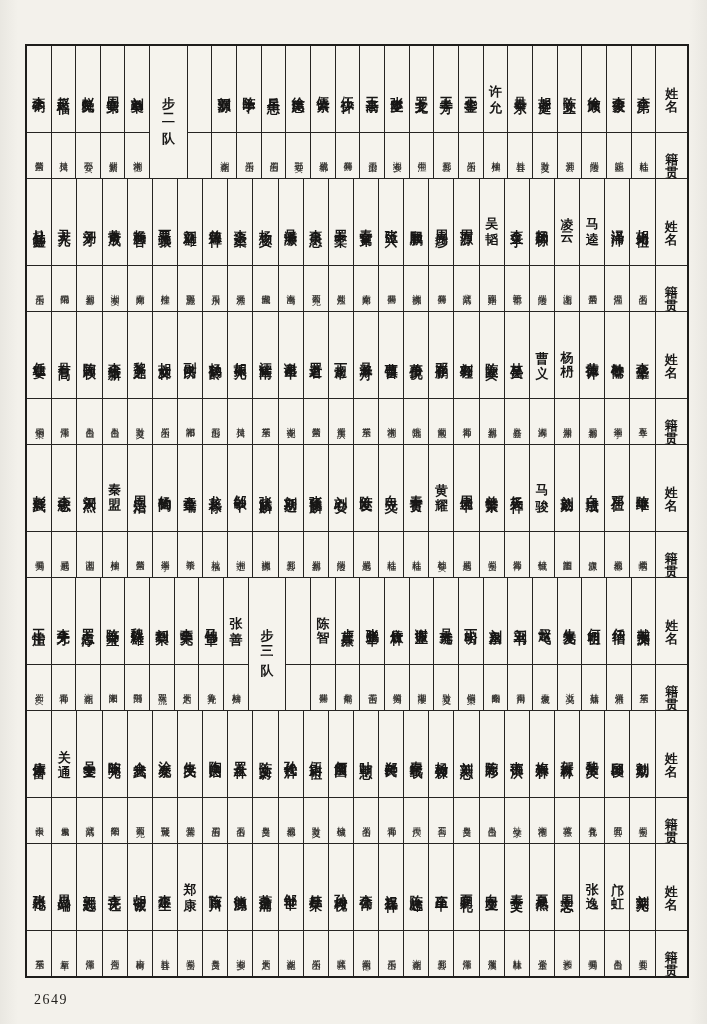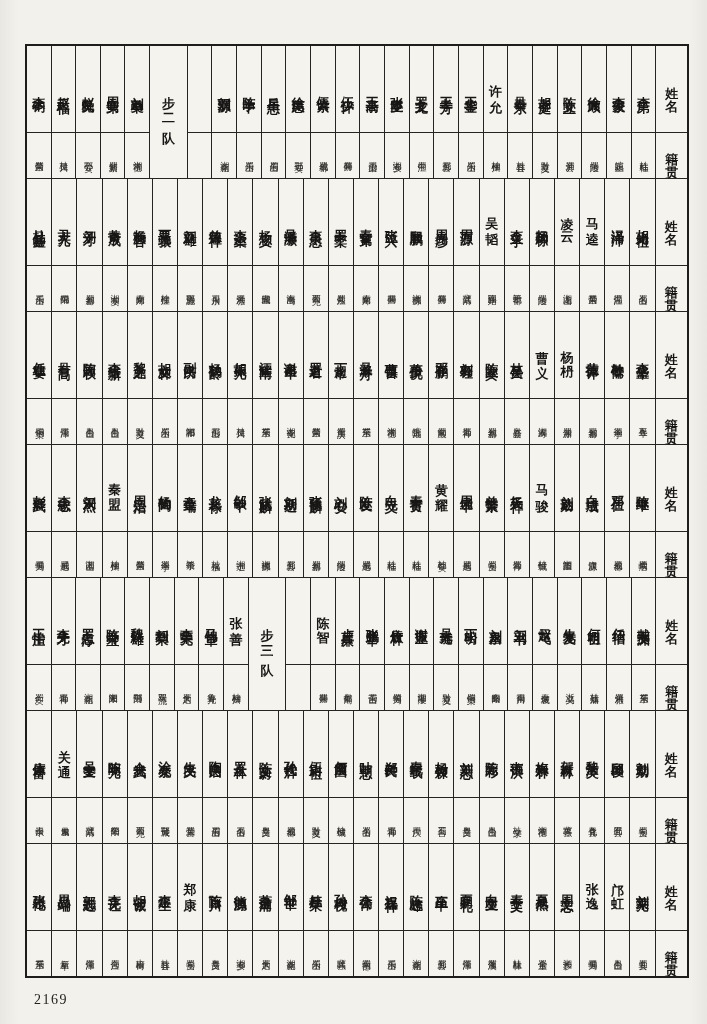--- a/index.html
+++ b/index.html
@@ -1499,14 +1499,14 @@
             <div class="name-cell">
               <div class="vtext pname">张思伦</div>
             </div>
             <div class="place-cell">
               <div class="vtext pplace">蜀乐至</div>
             </div>
           </div>
         </div>
       </div>
   </div>
-  <div class="page-number">2169</div>
+  <div class="page-number">2649</div>
 </div>
 
 </body></html>

